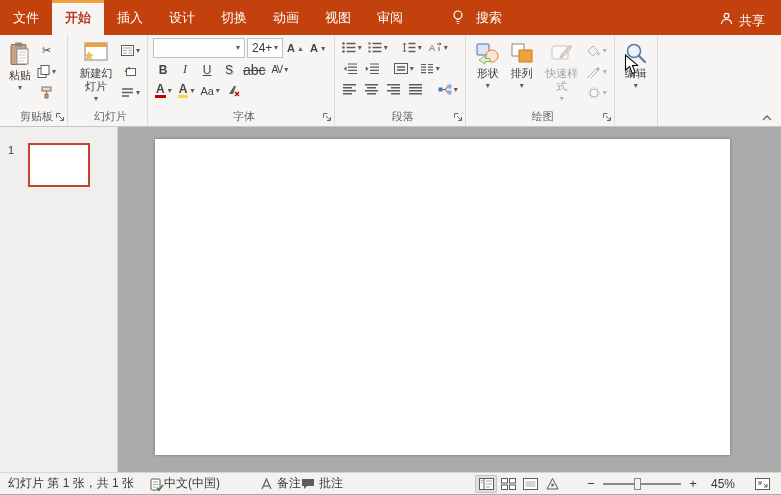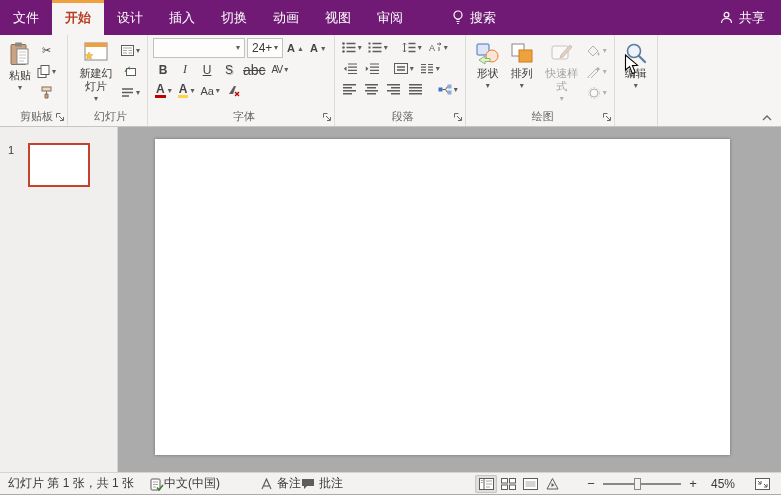--- a/index.html
+++ b/index.html
@@ -6,31 +6,31 @@
   html,body { margin:0; padding:0; }
   body {
     width:781px; height:495px; overflow:hidden;
     font-family:"Liberation Sans","DejaVu Sans",sans-serif;
     -webkit-font-smoothing:antialiased;
   }
   .app { position:relative; width:781px; height:495px; background:#ababab; }
 
   
   .menubar {
-    height:35px; background:#701a75; display:flex; align-items:stretch;
+    height:35px; background:#c2410c; display:flex; align-items:stretch;
     font-size:13px; color:#fff;
   }
   .tab { padding:0 13px; display:flex; align-items:center; cursor:default; white-space:nowrap; }
   .tab.selected {
     background:#f6f5f3; color:#b83b22; font-weight:bold;
     box-shadow:inset 0 3px 0 #efa13d;
   }
-  .mb-search { display:flex; align-items:center; gap:6px; margin-left:26px; padding:0 10px; }
+  .mb-search { display:flex; align-items:center; gap:12px; margin-left:26px; padding:0 10px; }
   .mb-spacer { flex:1; }
-  .mb-share { display:flex; align-items:center; gap:6px; padding:0 16px; }
+  .mb-share { display:flex; gap:6px; padding:12px 16px; }
 
   
   .ribbon {
     height:92px; background:#f6f5f3; border-bottom:1px solid #c8c6c4;
     display:flex; position:relative; color:#3b3a39;
   }
   .rgroup { display:flex; flex-direction:column; position:relative; border-right:1px solid #dedcda; }
   .rgroup-body { flex:1; display:flex; align-items:flex-start; padding:3px 5px 0 5px; }
   .rgroup-label {
     height:17px; font-size:11px; color:#666462; display:flex;
@@ -121,22 +121,22 @@
   svg { display:block; }
 </style>
 </head>
 <body>
 
 <div class="app">
 
   <div class="menubar">
     <div class="tab">文件</div>
     <div class="tab selected">开始</div>
+    <div class="tab">插入</div>
     <div class="tab">设计</div>
-    <div class="tab">插入</div>
     <div class="tab">切换</div>
     <div class="tab">动画</div>
     <div class="tab">视图</div>
     <div class="tab">审阅</div>
 
     <div class="mb-search">
       <span>
         <svg width="12" height="15" viewBox="0 0 12 15">
             <circle cx="6" cy="5" r="4" fill="none" stroke="#fff" stroke-width="1.2"></circle>
             <path d="M4.5 9.5 h3 M4.5 11.5 h3 M5.2 13.5 h1.6" stroke="#fff" stroke-width="1.2" fill="none"></path>

